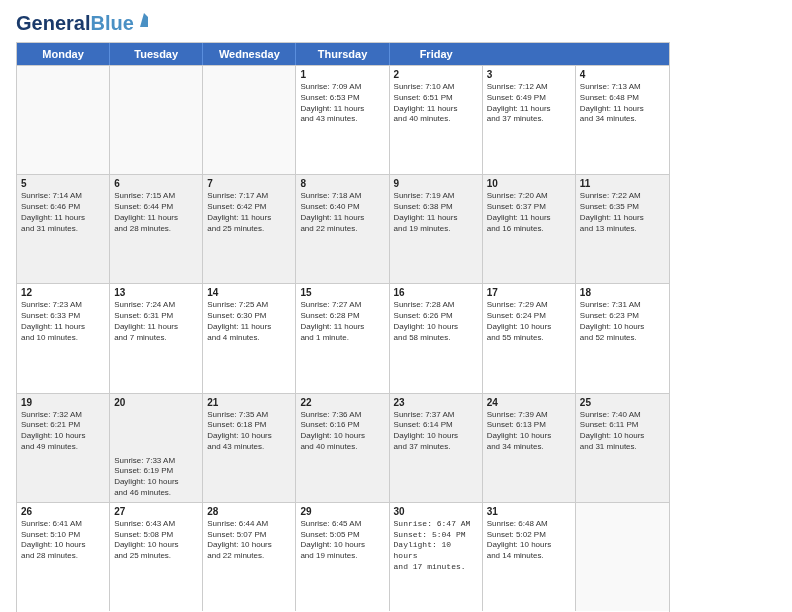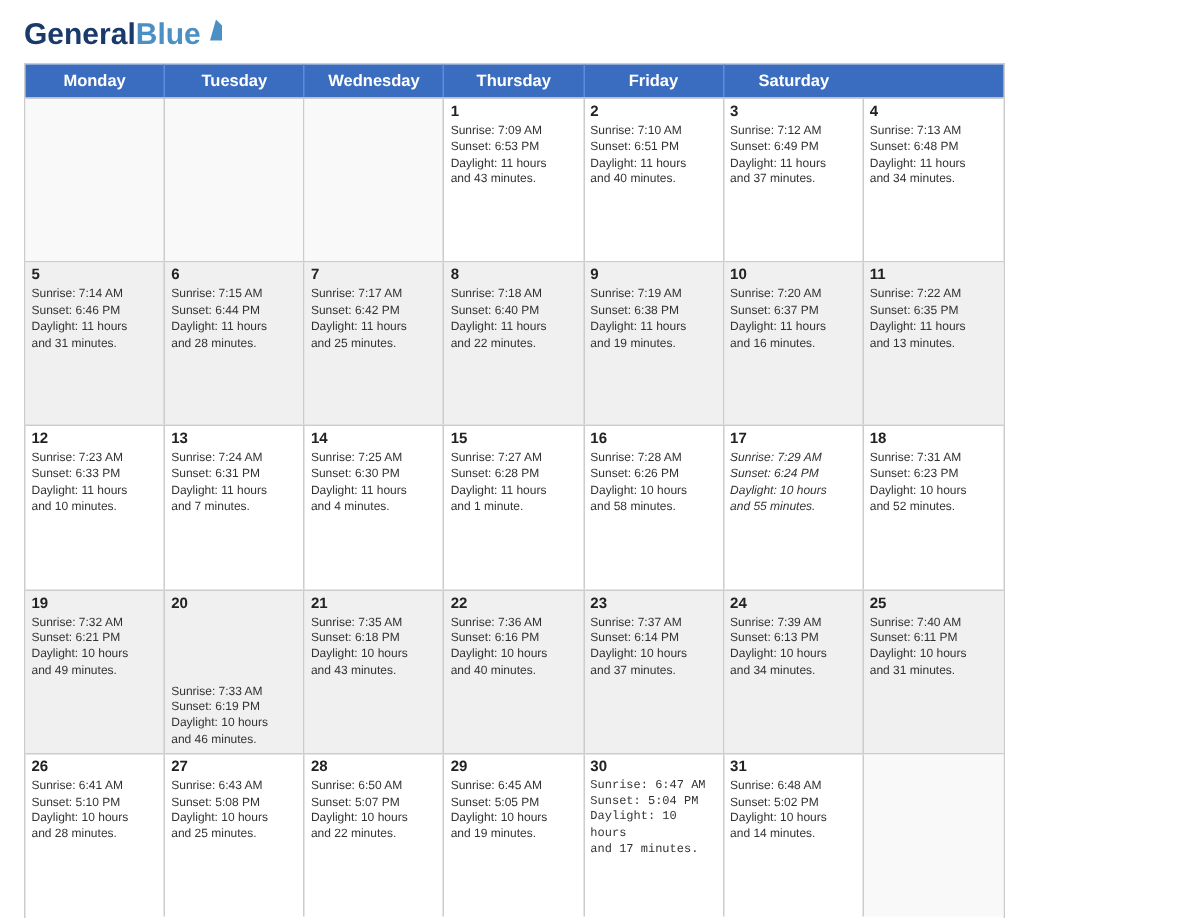--- a/index.html
+++ b/index.html
@@ -129,21 +129,20 @@
     </div>
   </div>
 
   <div class="calendar">
     <div class="cal-header">
       <div class="cal-header-cell">Monday</div>
       <div class="cal-header-cell">Tuesday</div>
       <div class="cal-header-cell">Wednesday</div>
       <div class="cal-header-cell">Thursday</div>
       <div class="cal-header-cell">Friday</div>
-      <div class="cal-header-cell">Saturday</div>
     </div>
     <div class="cal-body" id="cal-body">
     <div class="cal-row">
           <div class="cal-cell empty"></div>
           <div class="cal-cell empty"></div>
           <div class="cal-cell empty"></div>
           <div class="cal-cell">
             <div class="day-num">1</div>
             <div class="cell-text" style="white-space: pre-line;">Sunrise: 7:09 AM
 Sunset: 6:53 PM
@@ -254,21 +253,21 @@
           </div>
           <div class="cal-cell">
             <div class="day-num">16</div>
             <div class="cell-text" style="white-space: pre-line;">Sunrise: 7:28 AM
 Sunset: 6:26 PM
 Daylight: 10 hours
 and 58 minutes.</div>
           </div>
           <div class="cal-cell">
             <div class="day-num">17</div>
-            <div class="cell-text" style="white-space: pre-line; font-style: italic;">Sunrise: 7:29 AM
+            <div class="cell-text" style="white-space: pre-line;">Sunrise: 7:29 AM
 Sunset: 6:24 PM
 Daylight: 10 hours
 and 55 minutes.</div>
           </div>
           <div class="cal-cell">
             <div class="day-num">18</div>
             <div class="cell-text" style="white-space: pre-line;">Sunrise: 7:31 AM
 Sunset: 6:23 PM
 Daylight: 10 hours
 and 52 minutes.</div>
@@ -335,21 +334,21 @@
           </div>
           <div class="cal-cell">
             <div class="day-num">27</div>
             <div class="cell-text" style="white-space: pre-line;">Sunrise: 6:43 AM
 Sunset: 5:08 PM
 Daylight: 10 hours
 and 25 minutes.</div>
           </div>
           <div class="cal-cell">
             <div class="day-num">28</div>
-            <div class="cell-text" style="white-space: pre-line;">Sunrise: 6:50 AM
+            <div class="cell-text" style="white-space: pre-line;">Sunrise: 6:44 AM
 Sunset: 5:07 PM
 Daylight: 10 hours
 and 22 minutes.</div>
           </div>
           <div class="cal-cell">
             <div class="day-num">29</div>
             <div class="cell-text" style="white-space: pre-line;">Sunrise: 6:45 AM
 Sunset: 5:05 PM
 Daylight: 10 hours
 and 19 minutes.</div>

